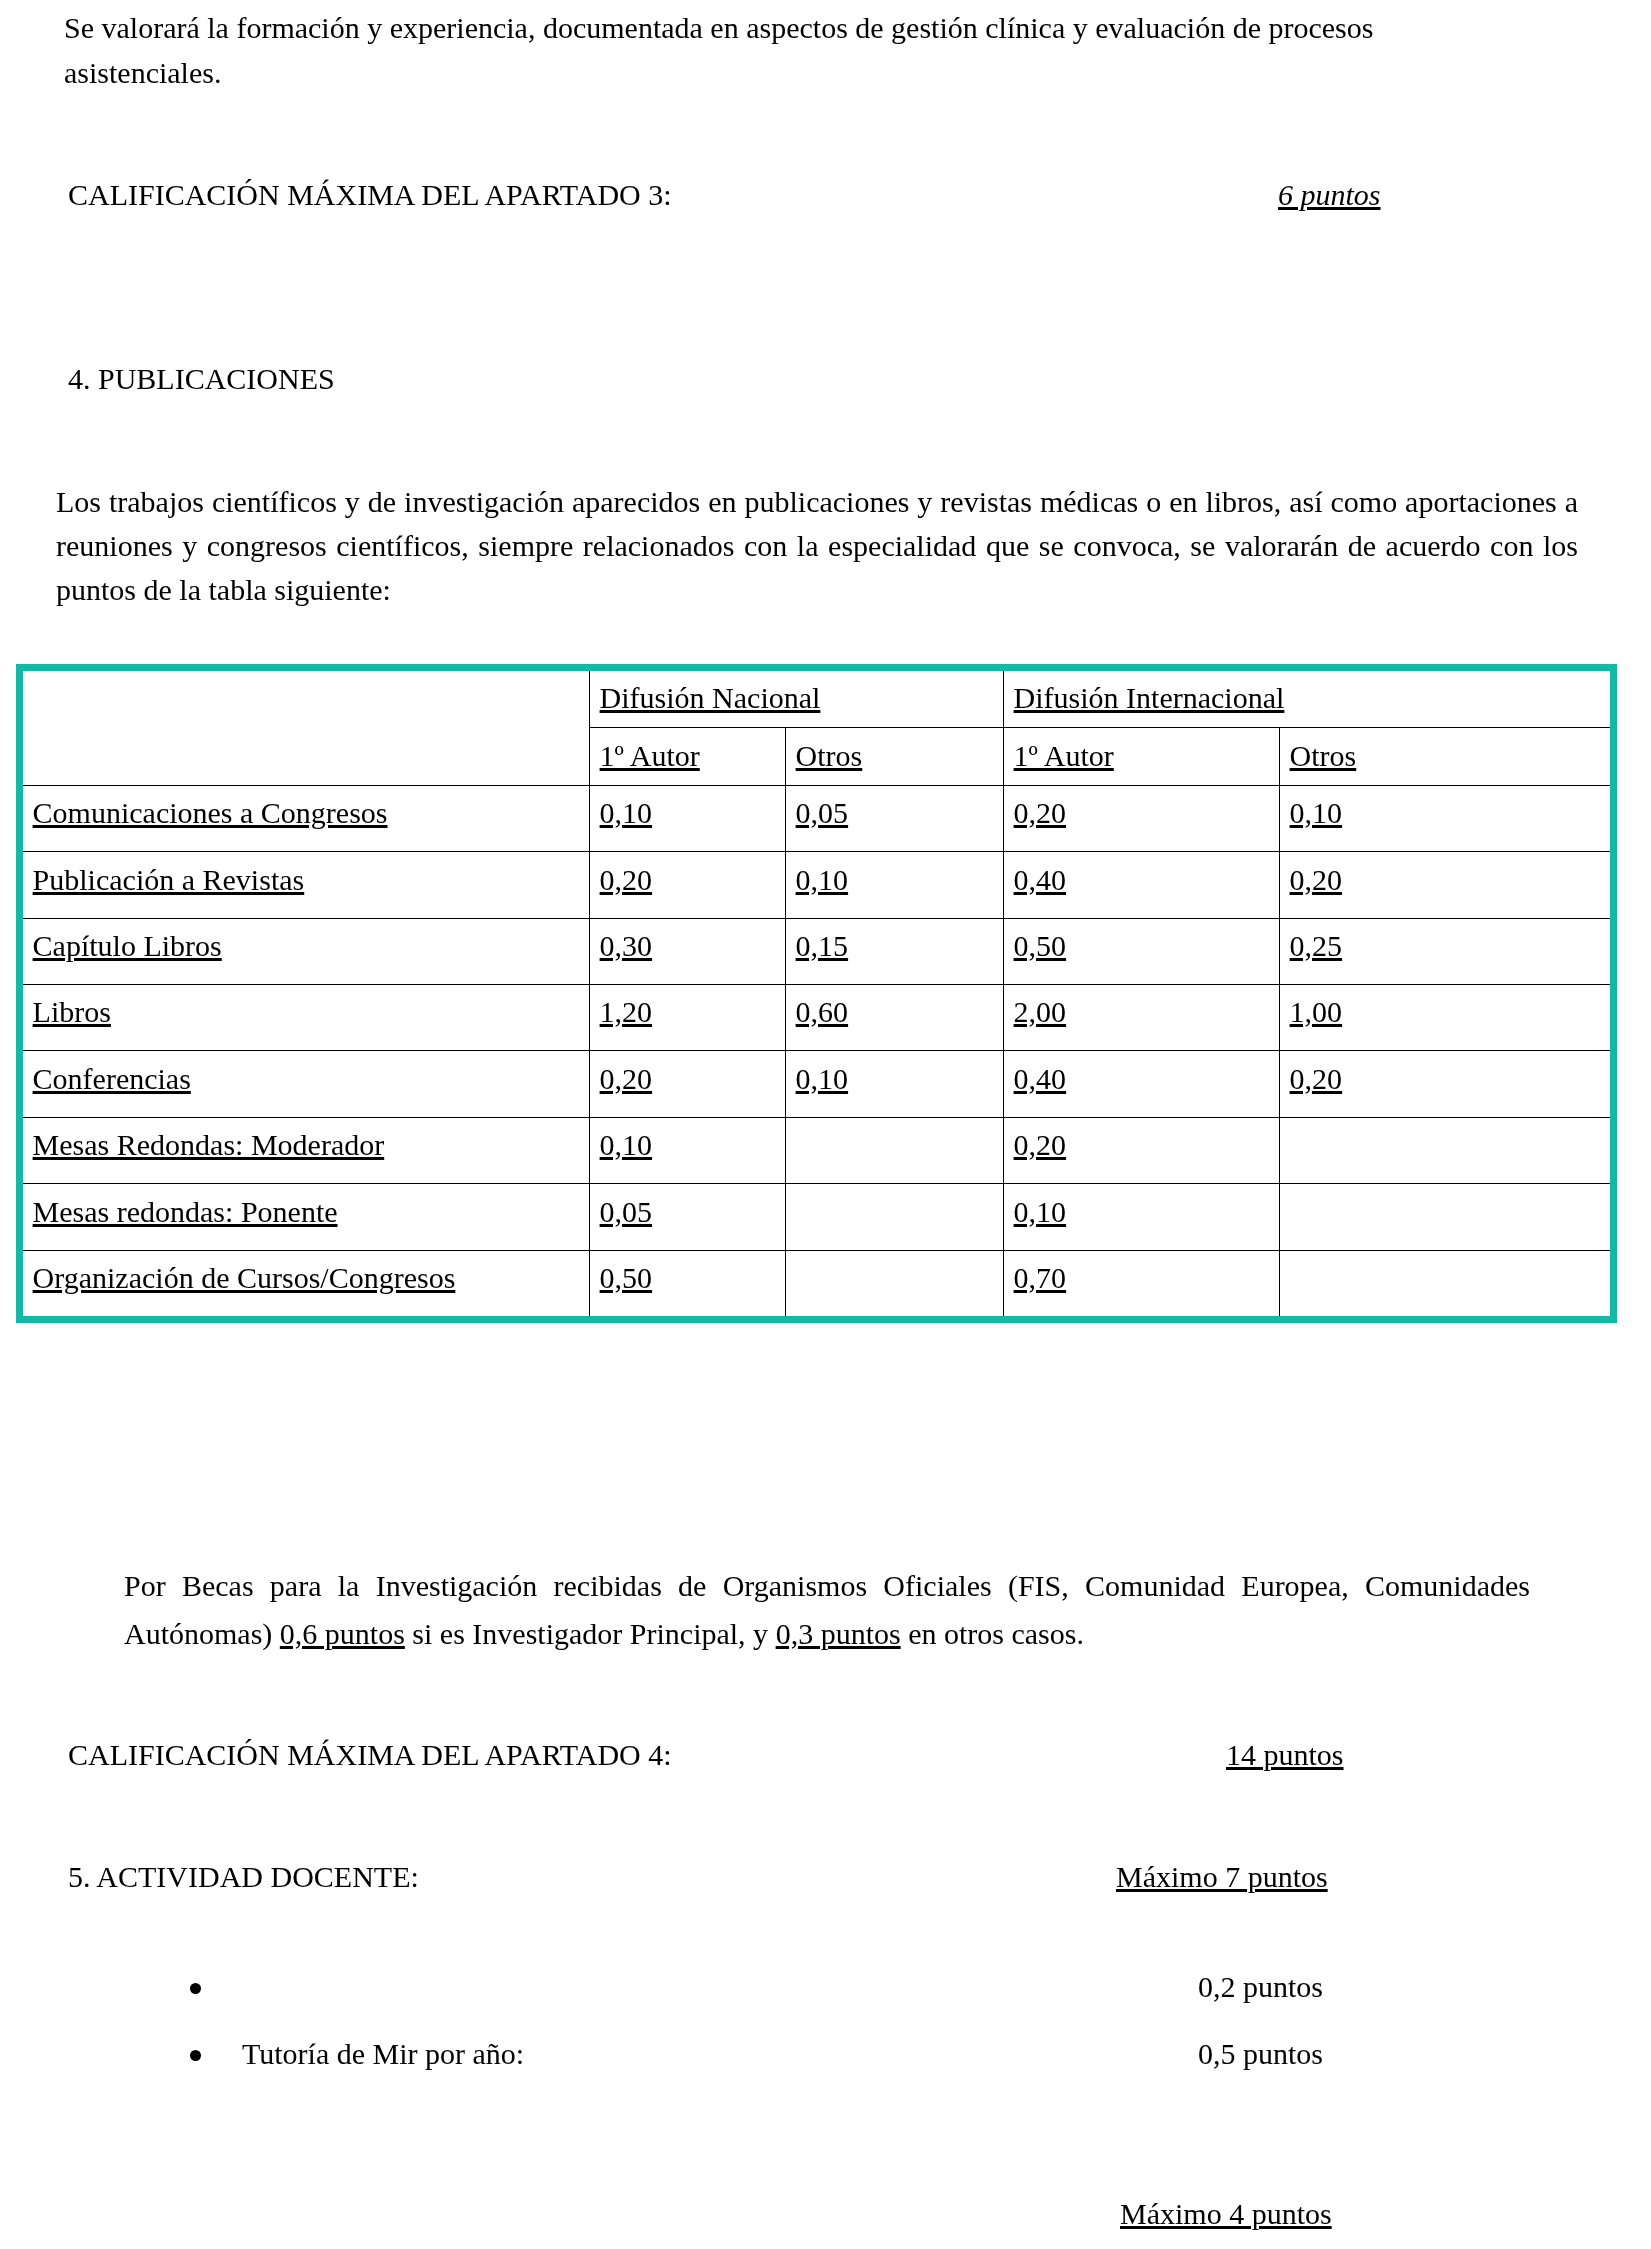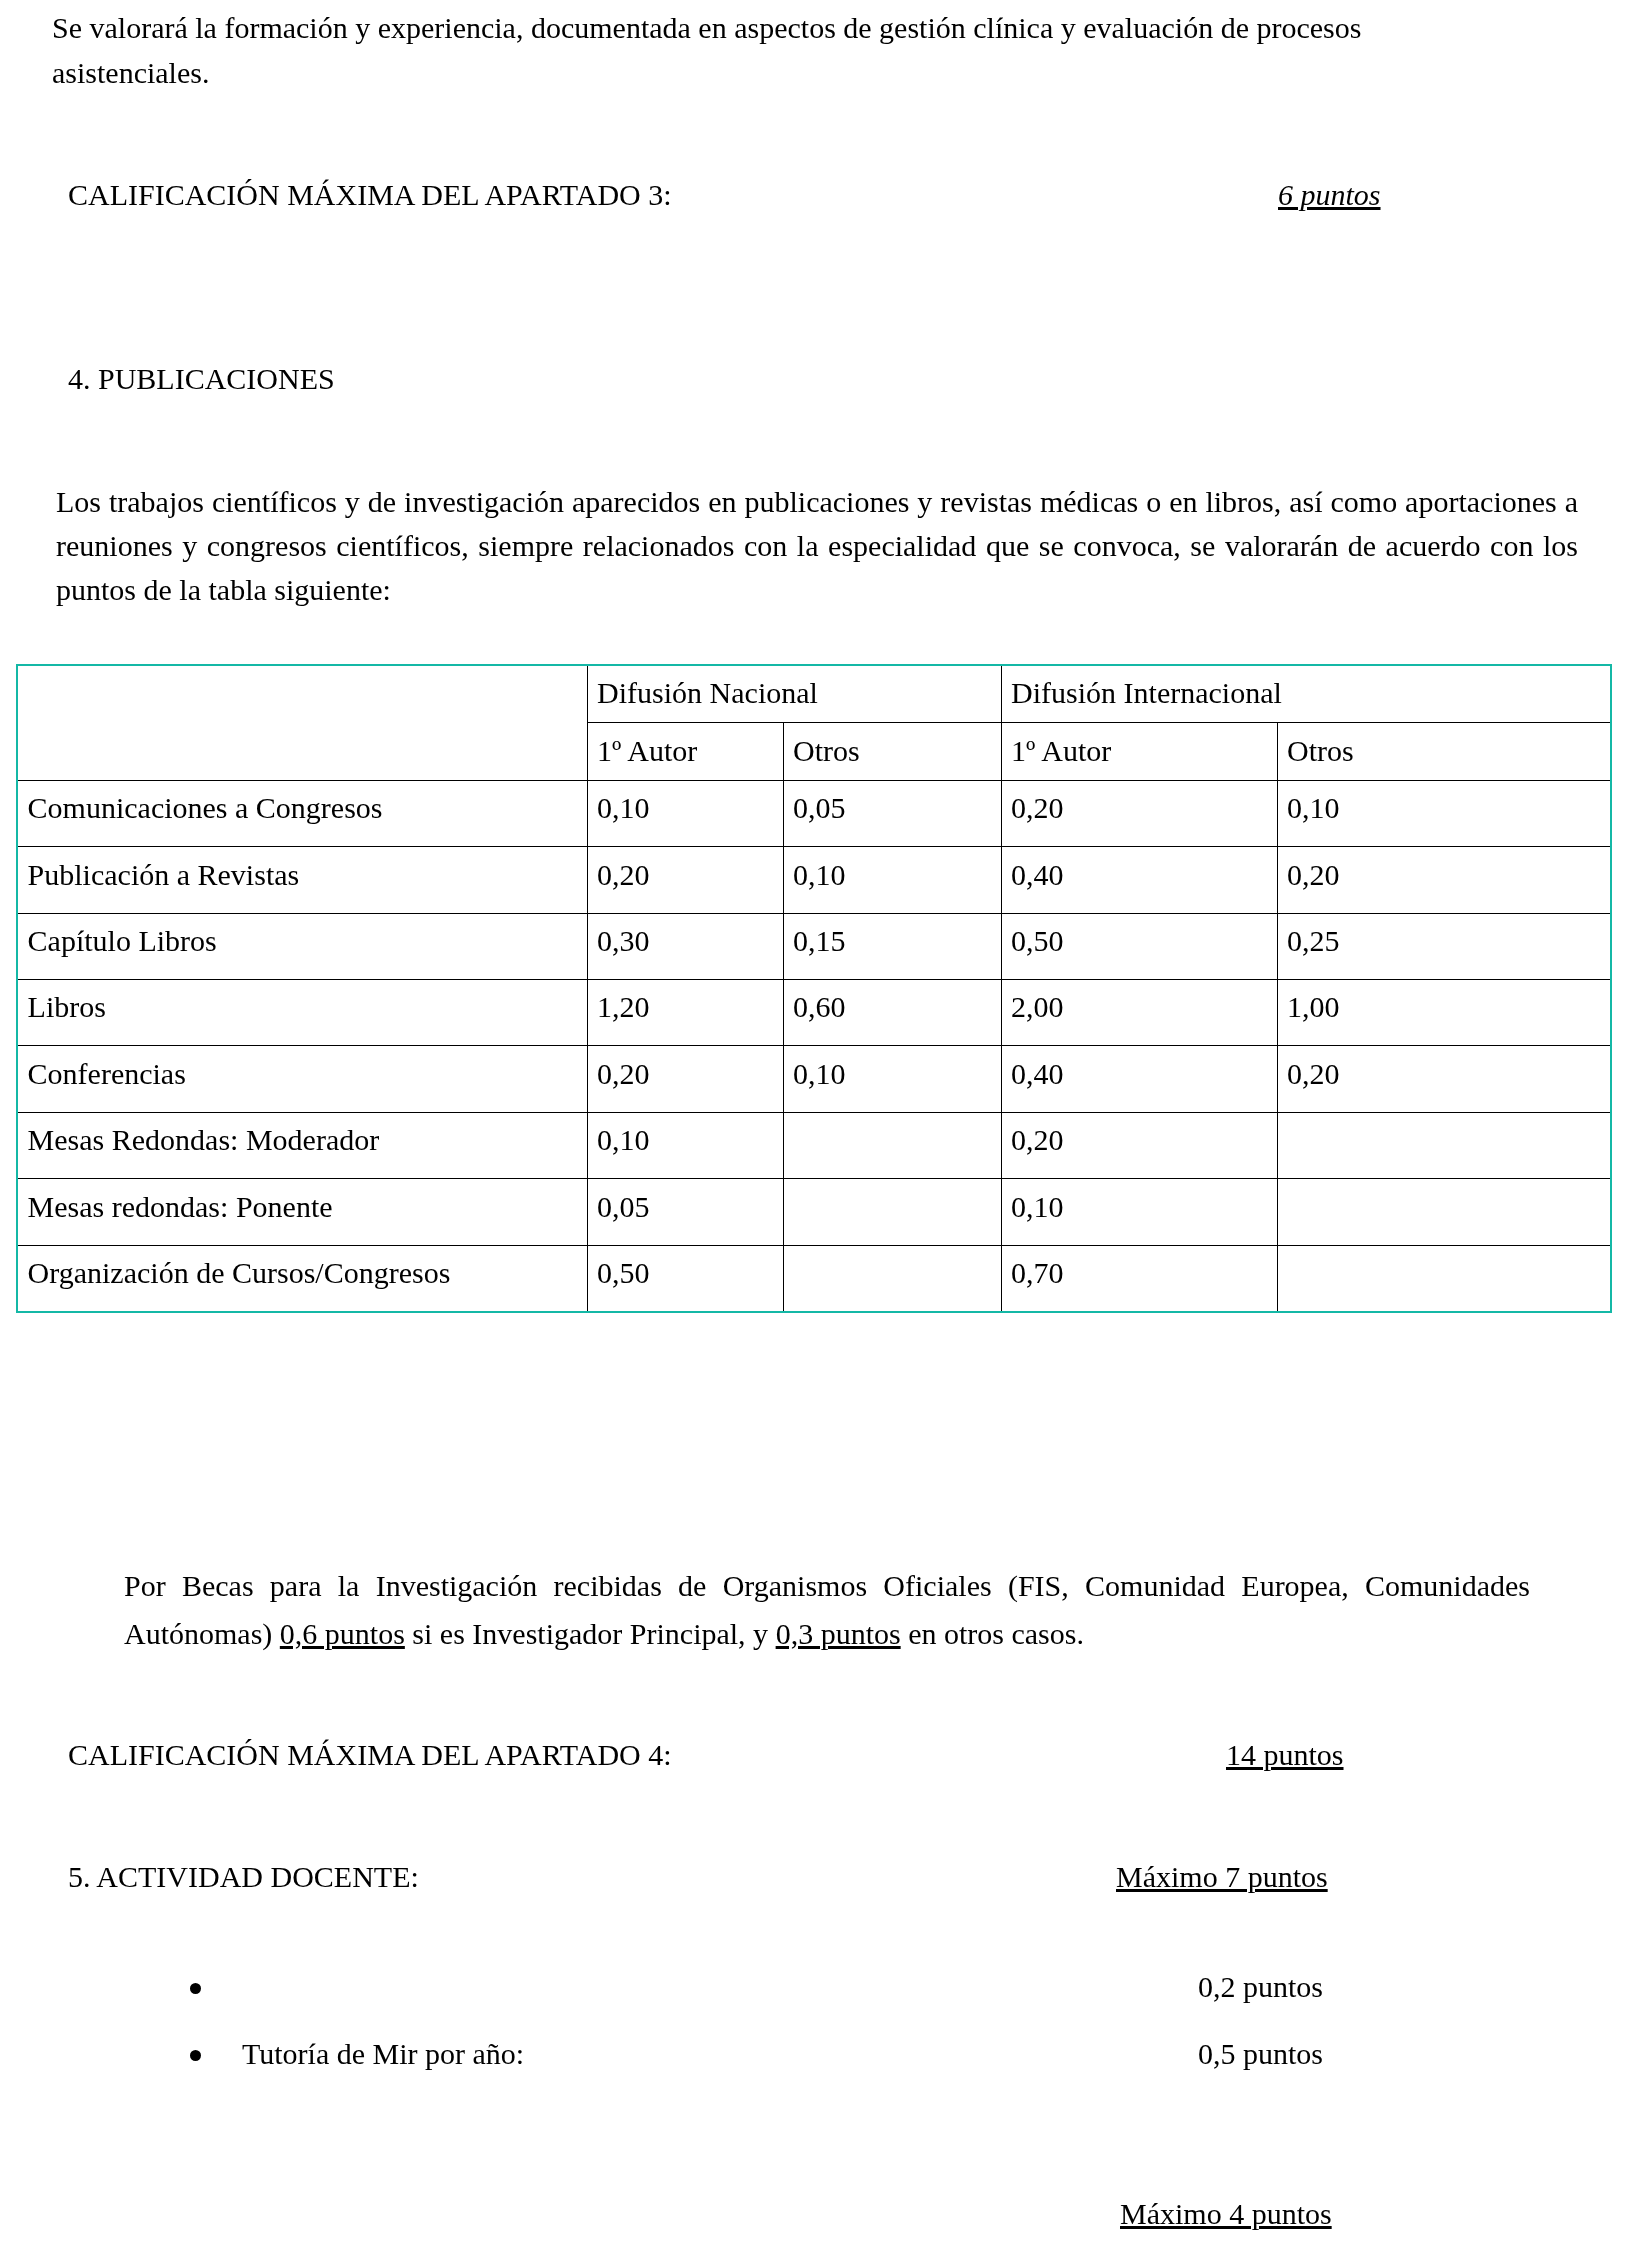--- a/index.html
+++ b/index.html
@@ -33,22 +33,23 @@
   .line .val { position: absolute; }
   .u { text-decoration: underline; }
   .iu { text-decoration: underline; font-style: italic; }
 
   table.pub {
     position: absolute;
     left: 16px;
     top: 664px;
     width: 1594px;
     border-collapse: collapse;
-    border: 2px solid #14b8a6;
+    border: 7px solid #14b8a6;
     table-layout: fixed;
+    text-decoration: underline;
   }
   table.pub td {
     border: 1.6px solid #000;
     vertical-align: top;
     padding: 10.4px 9.6px 0 9.6px;
     font-size: 30px;
     overflow: hidden;
     white-space: nowrap;
   }
   table.pub thead td { height: 46px; }
@@ -63,21 +64,21 @@
     height: 11.2px;
     border-radius: 50%;
     background: #000;
   }
   .bullet-label { position: absolute; left: 242px; }
   .bullet-value { position: absolute; left: 1198px; }
 </style>
 </head>
 <body>
 
-<p class="para" style="top:4.8px; left:52px; width:1316px;">Se valorará la formación y experiencia, documentada en aspectos de gestión clínica y evaluación de procesos asistenciales.</p>
+<p class="para" style="top:4.8px; left:64px; width:1316px;">Se valorará la formación y experiencia, documentada en aspectos de gestión clínica y evaluación de procesos asistenciales.</p>
 
 <div class="line" style="top:178px;">
   <span class="lbl">CALIFICACIÓN MÁXIMA DEL APARTADO 3:</span>
   <span class="val iu" style="left:1278px;">6 puntos</span>
 </div>
 
 <div class="line" style="top:362px;">
   <span class="lbl">4. PUBLICACIONES</span>
 </div>
 

